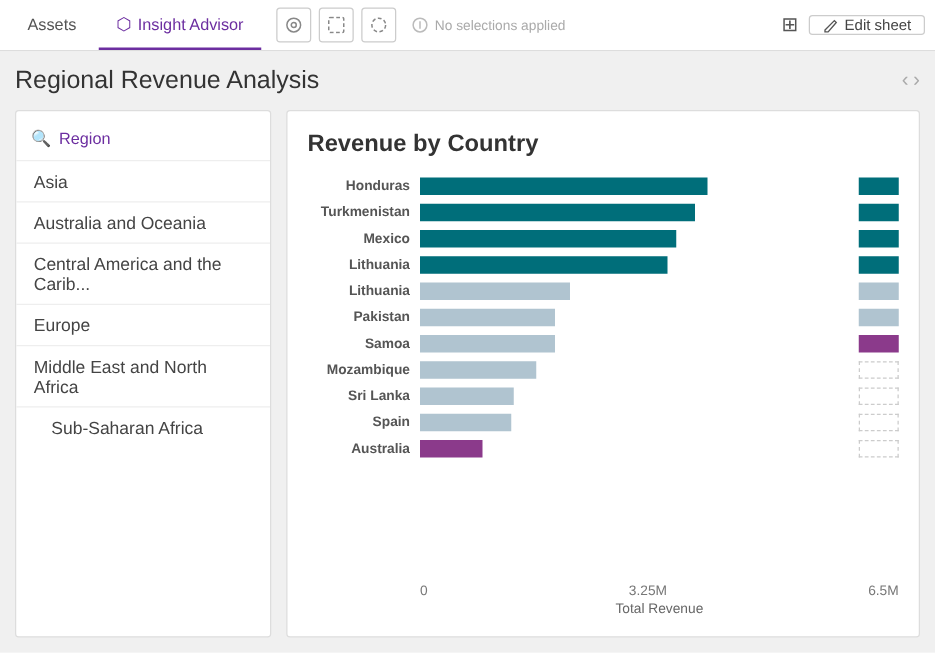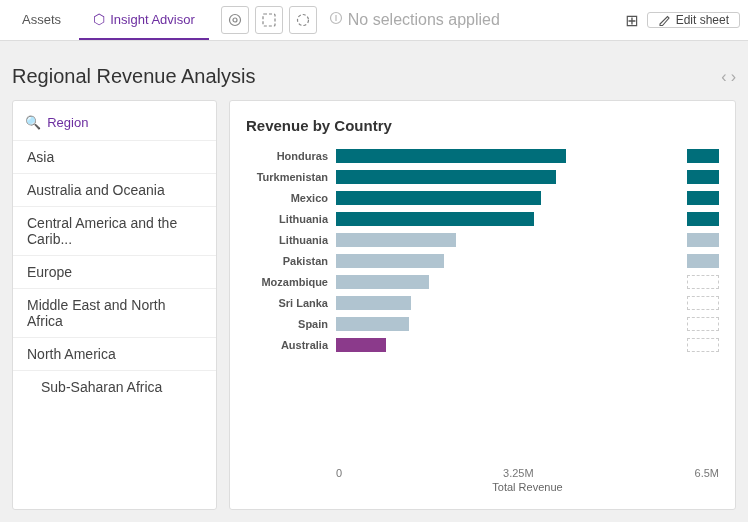--- a/index.html
+++ b/index.html
@@ -16,32 +16,32 @@
     }
     .topbar-tab.active { color: #6c2ea0; border-bottom: 2px solid #6c2ea0; font-weight: 500; }
     .tab-icon { color: #6c2ea0; font-size: 14px; }
 
     .topbar-tools { display: flex; align-items: center; gap: 6px; margin-left: 8px; }
     .tool-btn {
       width: 28px; height: 28px; display: flex; align-items: center; justify-content: center;
       border: 1px solid #ccc; border-radius: 3px; cursor: pointer; background: #fff; color: #777;
       font-size: 14px;
     }
-    .no-selection { display: flex; align-items: flex-start; gap: 5px; color: #aaa; font-size: 16px; margin-left: 8px; }
+    .no-selection { display: flex; align-items: flex-end; gap: 5px; color: #aaa; font-size: 11px; margin-left: 8px; }
     .topbar-right { margin-left: auto; display: flex; align-items: center; gap: 8px; }
     .edit-btn {
       display: flex; align-items: center; gap: 5px; padding: 0 10px;
       border: 1px solid #ccc; border-radius: 3px; cursor: pointer; background: #fff;
       font-size: 12px; color: #444;
     }
     .grid-icon { font-size: 16px; color: #555; cursor: pointer; }
 
     
     .main-area { display: flex; flex-direction: column; height: calc(522px - 41px); background: #f0f0f0; padding: 12px; }
-    .page-title { font-size: 20px; font-weight: 300; color: #333; margin-bottom: 12px; display: flex; align-items: center; justify-content: space-between; margin-top: 12px; }
+    .page-title { font-size: 20px; font-weight: 300; color: #333; margin-bottom: 12px; display: flex; align-items: center; justify-content: space-between; }
     .nav-arrows { display: flex; gap: 4px; }
     .nav-arrow { color: #aaa; font-size: 16px; cursor: pointer; }
 
     .content-row { display: flex; gap: 12px; flex: 1; }
 
     
     .sidebar {
       width: 205px; min-width: 205px; background: #fff; border-radius: 3px;
       border: 1px solid #ddd; padding: 10px 0; display: flex; flex-direction: column;
     }
@@ -53,21 +53,21 @@
       padding: 8px 14px; cursor: pointer; font-size: 14px; color: #444;
       border-bottom: 1px solid #eee;
     }
     .sidebar-item:last-child { border-bottom: none; padding-left: 28px; }
 
     
     .chart-area {
       flex: 1; background: #fff; border-radius: 3px; border: 1px solid #ddd;
       padding: 16px; display: flex; flex-direction: column;
     }
-    .chart-title { font-size: 15px; font-weight: 600; color: #333; margin-bottom: 14px; }
+    .chart-title { font-size: 19px; font-weight: 600; color: #333; margin-bottom: 14px; }
     .chart-body { flex: 1; display: flex; flex-direction: column; }
 
     
     .bar-chart { display: flex; flex-direction: column; flex: 1; font-weight: bold; }
     .bar-row {
       display: flex; align-items: center; margin-bottom: 5px; font-size: 11px;
     }
     .bar-label { width: 90px; text-align: right; padding-right: 8px; color: #555; font-size: 11px; white-space: nowrap; }
     .bar-track { flex: 1; position: relative; height: 16px; display: flex; align-items: center; }
     .bar-fill { height: 14px; border-radius: 0; }
@@ -155,23 +155,20 @@
         <div class="sidebar-item">
           <span>Central America and the Carib...</span>
         </div>
         <div class="sidebar-item">
           <span>Europe</span>
         </div>
         <div class="sidebar-item">
           <span>Middle East and North Africa</span>
         </div>
         <div class="sidebar-item">
-          <span>North America</span>
-        </div>
-        <div class="sidebar-item">
           <span>Sub-Saharan Africa</span>
         </div>
       </div>
     </div>
 
     <div class="chart-area">
       <div class="chart-title">Revenue by Country</div>
       <div class="chart-body">
         <div class="bar-chart" id="bar-chart">
 
@@ -209,20 +206,27 @@
                 <div class="bar-fill bar-light" style="width: 120px;"></div>
               </div>
               <div class="mini-bar" style="width: 32px; background: rgb(176, 196, 208);"></div>
             </div>
             <div class="bar-row">
               <div class="bar-label">Pakistan</div>
               <div class="bar-track">
                 <div class="bar-fill bar-light" style="width: 107.5px;"></div>
               </div>
               <div class="mini-bar" style="width: 32px; background: rgb(176, 196, 208);"></div>
+            </div>
+            <div class="bar-row">
+              <div class="bar-label">Samoa</div>
+              <div class="bar-track">
+                <div class="bar-fill bar-light" style="width: 107.5px;"></div>
+              </div>
+              <div class="mini-bar" style="width: 32px; background: rgb(139, 58, 139);"></div>
             </div>
             <div class="bar-row">
               <div class="bar-label">Mozambique</div>
               <div class="bar-track">
                 <div class="bar-fill bar-light" style="width: 92.5px;"></div>
               </div>
               <div class="mini-bar" style="width: 32px; background: transparent; border: 1px dashed rgb(204, 204, 204);"></div>
             </div>
             <div class="bar-row">
               <div class="bar-label">Sri Lanka</div>

